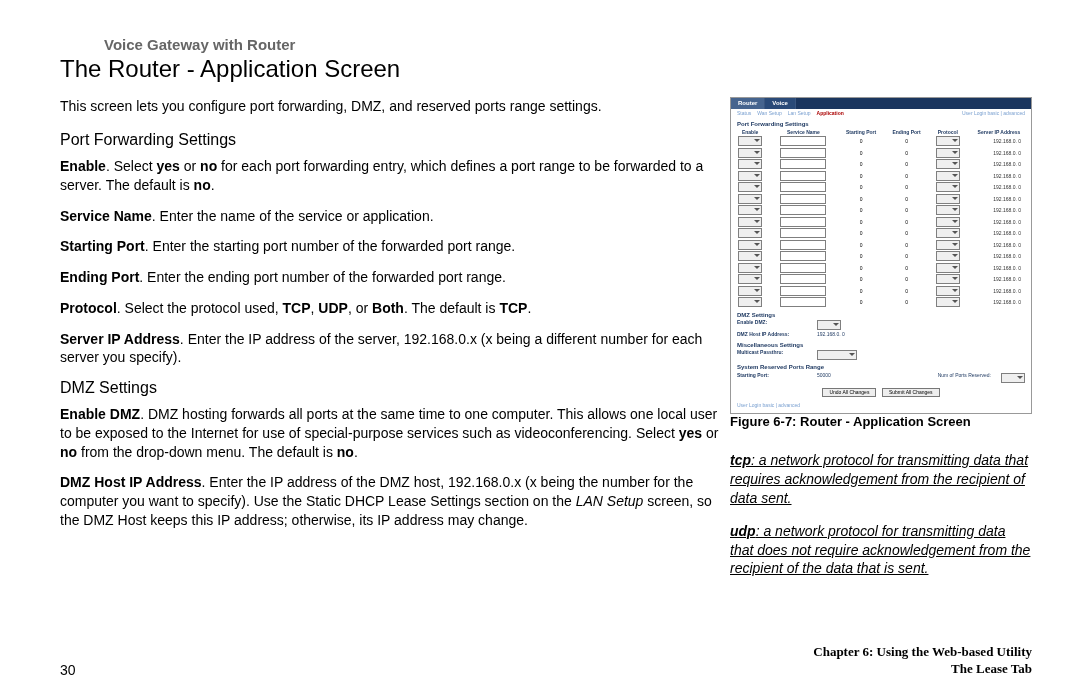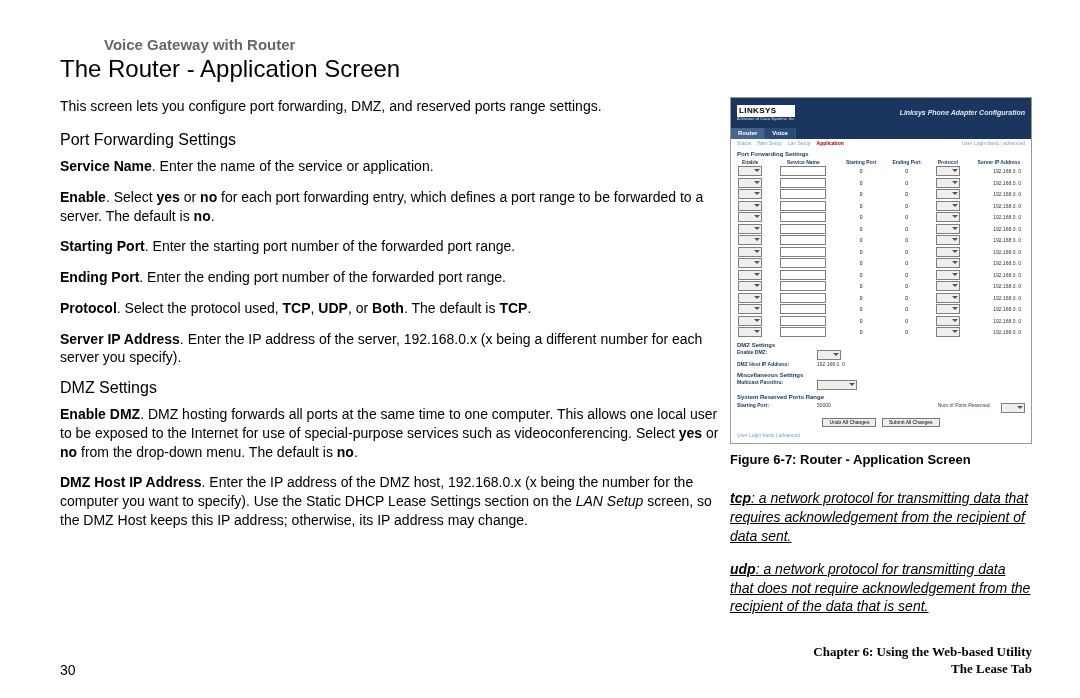--- a/index.html
+++ b/index.html
@@ -93,21 +93,21 @@
   .grid td.r { text-align:right; padding-right:10px; color:#333; }
   .cell-dd { display:inline-block; width:22px; height:8px; border:1px solid #7f7f7f; background:#efefef; position:relative; }
   .cell-dd:after{ content:""; position:absolute; right:1px; top:2px; border-left:3px solid transparent; border-right:3px solid transparent; border-top:3px solid #555;}
   .cell-in { display:inline-block; width:44px; height:8px; border:1px solid #7f7f7f; background:#fff; }
   .dmz-row { display:flex; gap:10px; padding:1px 6px; font-size:5px; color:#1a355e; }
   .dmz-row span.label{ width:70px; color:#1a355e; font-weight:700; }
   .btn { display:inline-block; border:1px solid #777; background:#eee; font-size:5px; padding:1px 6px; }
   .btnrow { text-align:center; padding:4px 0 6px; }
   .foot { display:flex; justify-content:space-between; padding:0 6px 4px; font-size:5px; color:#7aa0d0;}
   .caption {
-    font-size: 13px; font-weight:700; margin-top:8px;
+    font-size: 13px; font-weight:700; 
   }
 
   .gloss {
     font-size: 14px;
     font-style: italic;
     line-height: 1.35;
     margin-top: 22px;
     text-decoration: underline;
   }
   .gloss b { font-style: italic; font-weight:700; }
@@ -129,25 +129,25 @@
   <div class="kicker">Voice Gateway with Router</div>
   <h1 class="heading">The Router - Application Screen</h1>
 
   <div class="cols">
     <div class="left">
       <p class="lead">This screen lets you configure port forwarding, DMZ, and reserved ports range settings.</p>
 
       <div class="sub">Port Forwarding Settings</div>
 
       <p class="body">
+        <span class="b">Enable</span><span>. Select </span><span class="b">yes</span><span> or </span><span class="b">no</span><span> for each port forwarding entry, which defines a port range to be forwarded to a server. The default is </span><span class="b">no</span><span>.</span>
+      </p>
+
+      <p class="body">
         <span class="b">Service Name</span><span>. Enter the name of the service or application.</span>
-      </p>
-
-      <p class="body">
-        <span class="b">Enable</span><span>. Select </span><span class="b">yes</span><span> or </span><span class="b">no</span><span> for each port forwarding entry, which defines a port range to be forwarded to a server. The default is </span><span class="b">no</span><span>.</span>
       </p>
 
       <p class="body">
         <span class="b">Starting Port</span><span>. Enter the starting port number of the forwarded port range.</span>
       </p>
 
       <p class="body">
         <span class="b">Ending Port</span><span>. Enter the ending port number of the forwarded port range.</span>
       </p>
 
@@ -165,27 +165,20 @@
         <span class="b">Enable DMZ</span><span>. DMZ hosting forwards all ports at the same time to one computer. This allows one local user to be exposed to the Internet for use of special-purpose services such as videoconferencing. Select </span><span class="b">yes</span><span> or </span><span class="b">no</span><span> from the drop-down menu. The default is </span><span class="b">no</span><span>.</span>
       </p>
 
       <p class="body">
         <span class="b">DMZ Host IP Address</span><span>. Enter the IP address of the DMZ host, 192.168.0.x (x being the number for the computer you want to specify). Use the Static DHCP Lease Settings section on the </span><span class="i">LAN Setup</span><span> screen, so the DMZ Host keeps this IP address; otherwise, its IP address may change.</span>
       </p>
     </div>
 
     <div class="right">
       <div class="shot">
-        <div class="shot-header">
-          <div>
-            <div class="logo-box">LINKSYS</div>
-            <div class="logo-sub">A Division of Cisco Systems, Inc.</div>
-          </div>
-          <div class="title">Linksys Phone Adapter Configuration</div>
-        </div>
         <div class="tabs">
           <div class="tab sel">Router</div>
           <div class="tab">Voice</div>
         </div>
         <div class="subbar">
           <span>Status</span>
           <span>Wan Setup</span>
           <span>Lan Setup</span>
           <span class="strong">Application</span>
           <span class="right-ln">User Login   basic  |  advanced</span>

